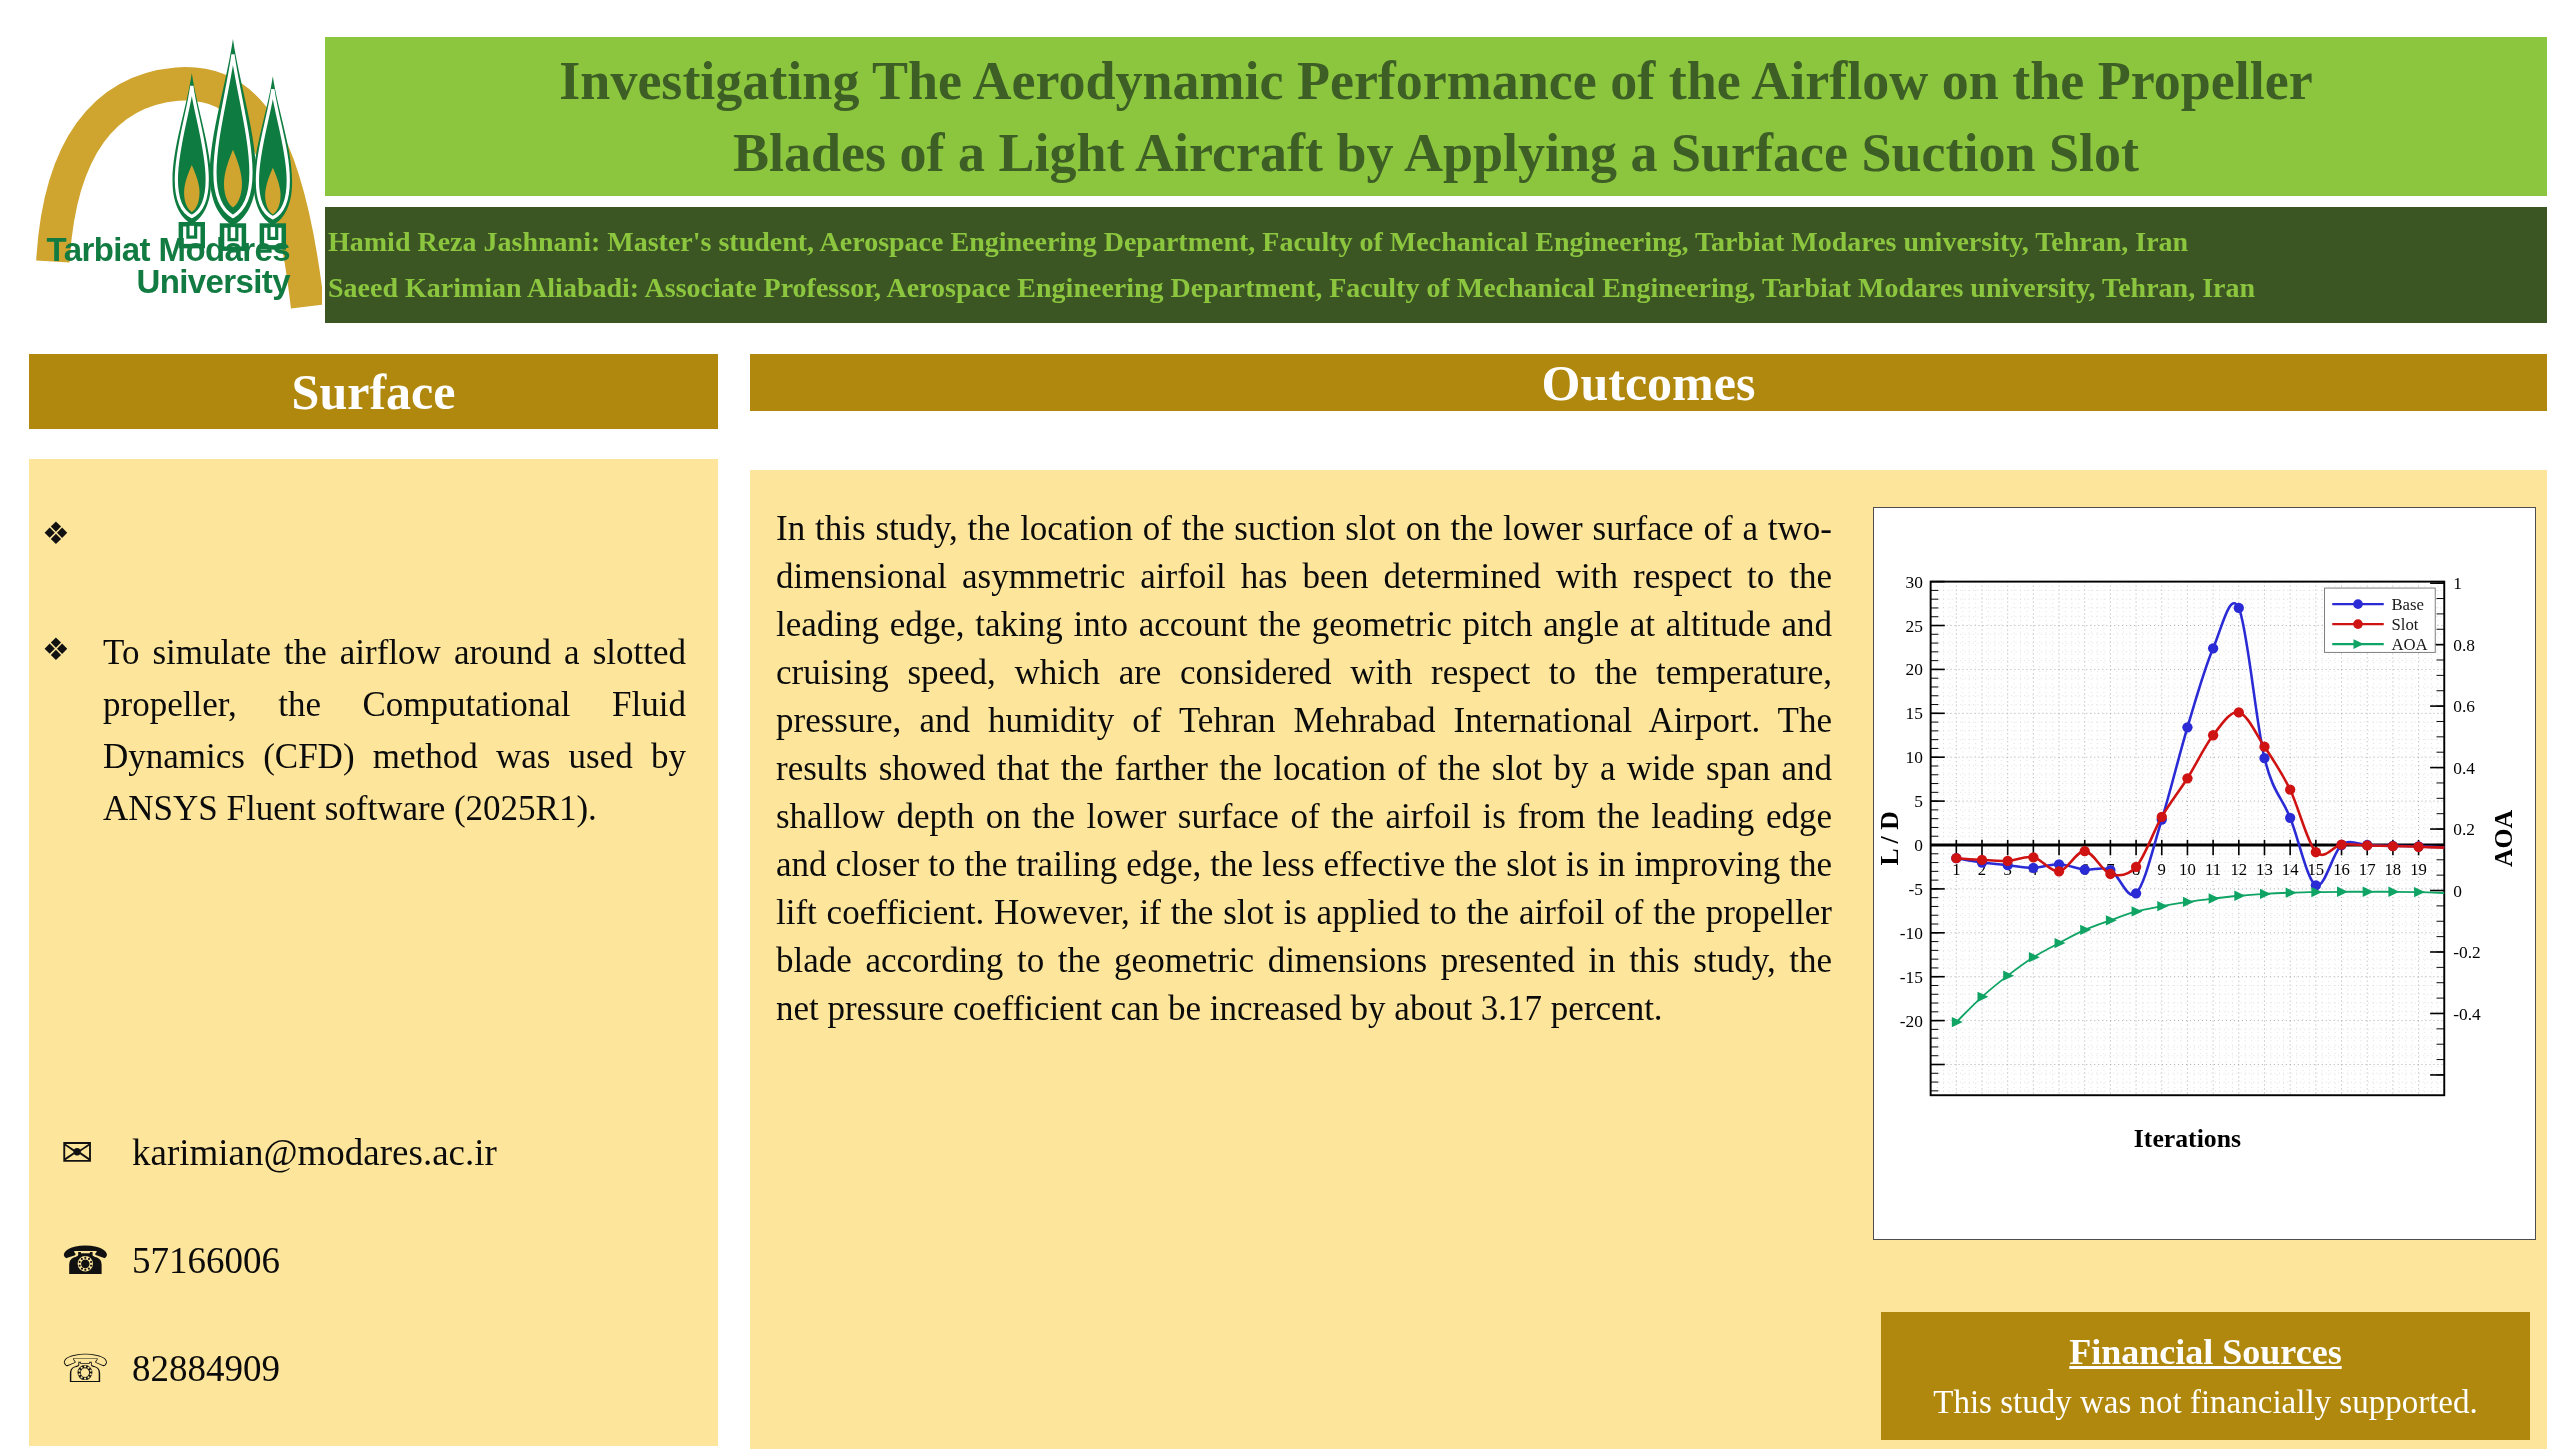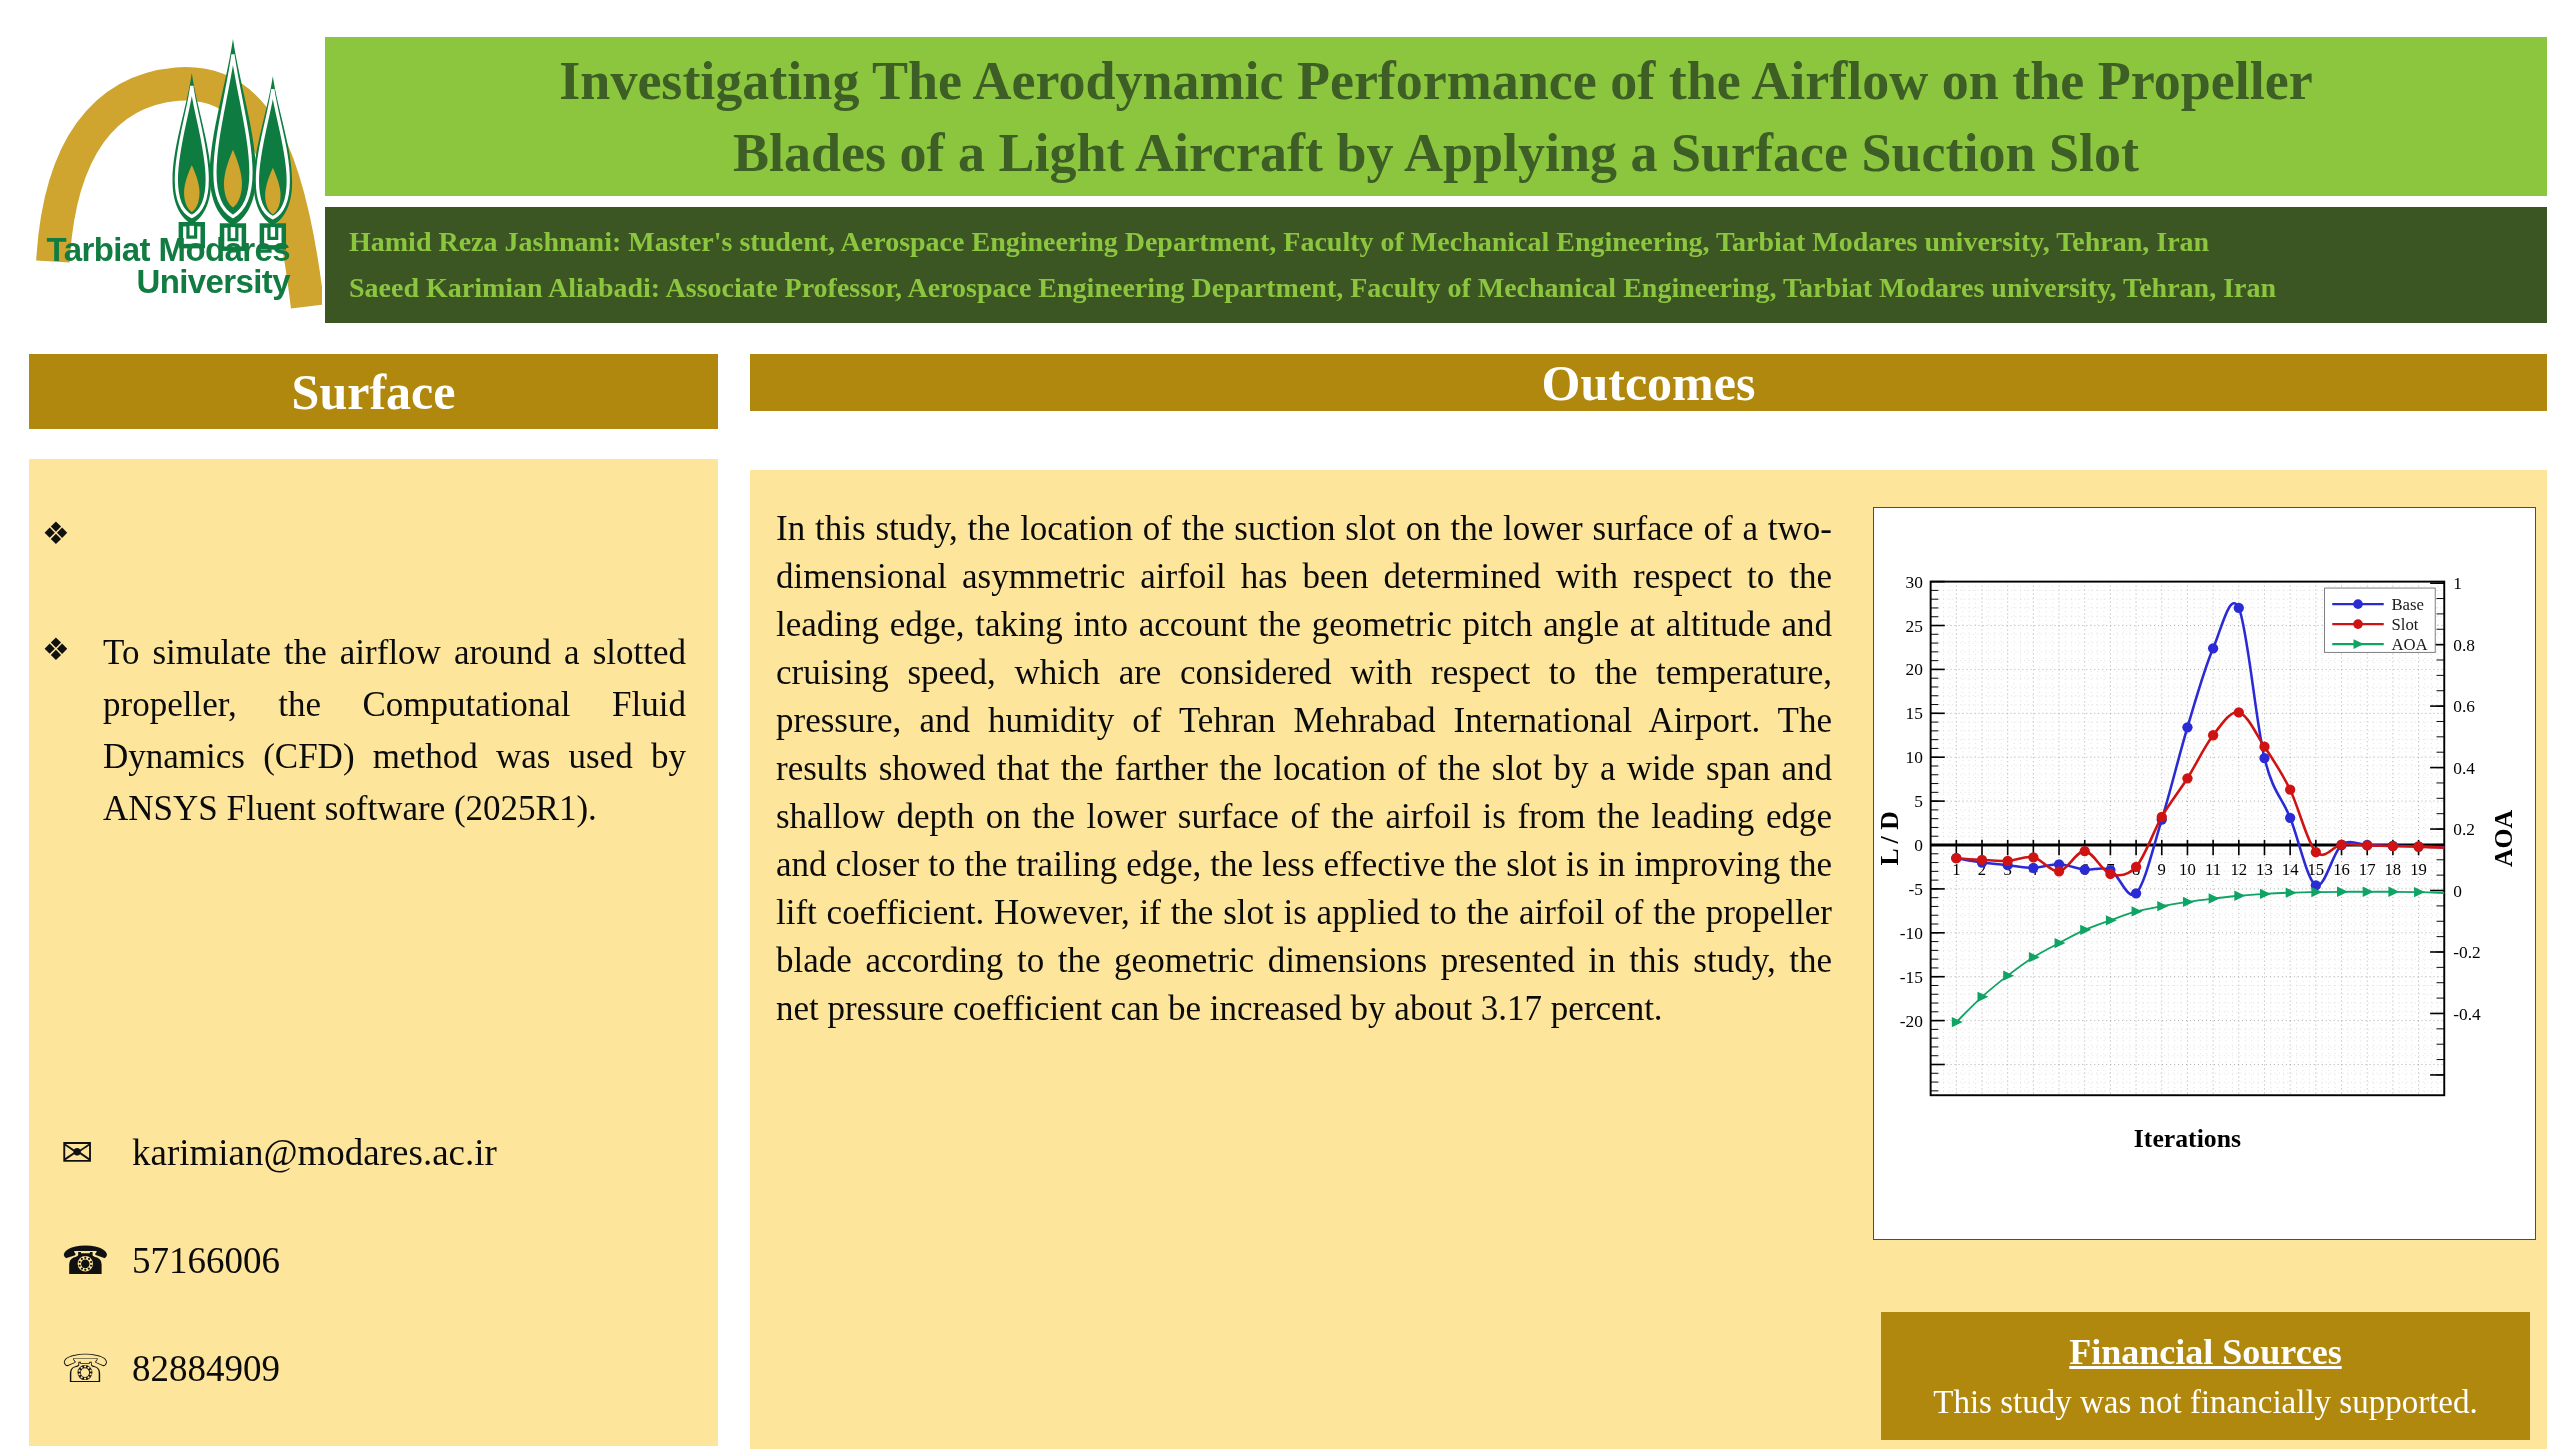--- a/index.html
+++ b/index.html
@@ -7,21 +7,21 @@
        font-family:"Liberation Serif", serif;}
   .abs{position:absolute;}
 
   
   .title-bar{left:325px;top:37px;width:2222px;height:159px;background:#8CC63F;
     display:flex;flex-direction:column;justify-content:center;align-items:center;}
   .title-line{color:#3D5F25;font-weight:bold;font-size:54px;line-height:72px;
     text-align:center;white-space:nowrap;}
   .author-bar{left:325px;top:207px;width:2222px;height:116px;background:#3B5623;
     display:flex;flex-direction:column;justify-content:space-evenly;padding:3.9px 0;box-sizing:border-box;}
-  .author-line{color:#8CC63F;font-weight:bold;font-size:28px;padding-left:24px;white-space:nowrap;}
+  .author-line{color:#8CC63F;font-weight:bold;font-size:28px;padding-left:3px;white-space:nowrap;}
 
   
   .logo-wrap{left:32px;top:11.6px;width:290px;height:310px;}
   .logo-text{position:absolute;left:0px;top:222px;width:258px;text-align:right;
     font-family:"Liberation Sans", sans-serif;font-weight:bold;color:#117B41;
     font-size:33px;line-height:32px;letter-spacing:-0.6px;}
 
   
   .sec-header{background:#B1880E;display:flex;align-items:center;justify-content:center;}
   .sec-header span{color:#ffffff;font-weight:bold;font-size:50px;}

